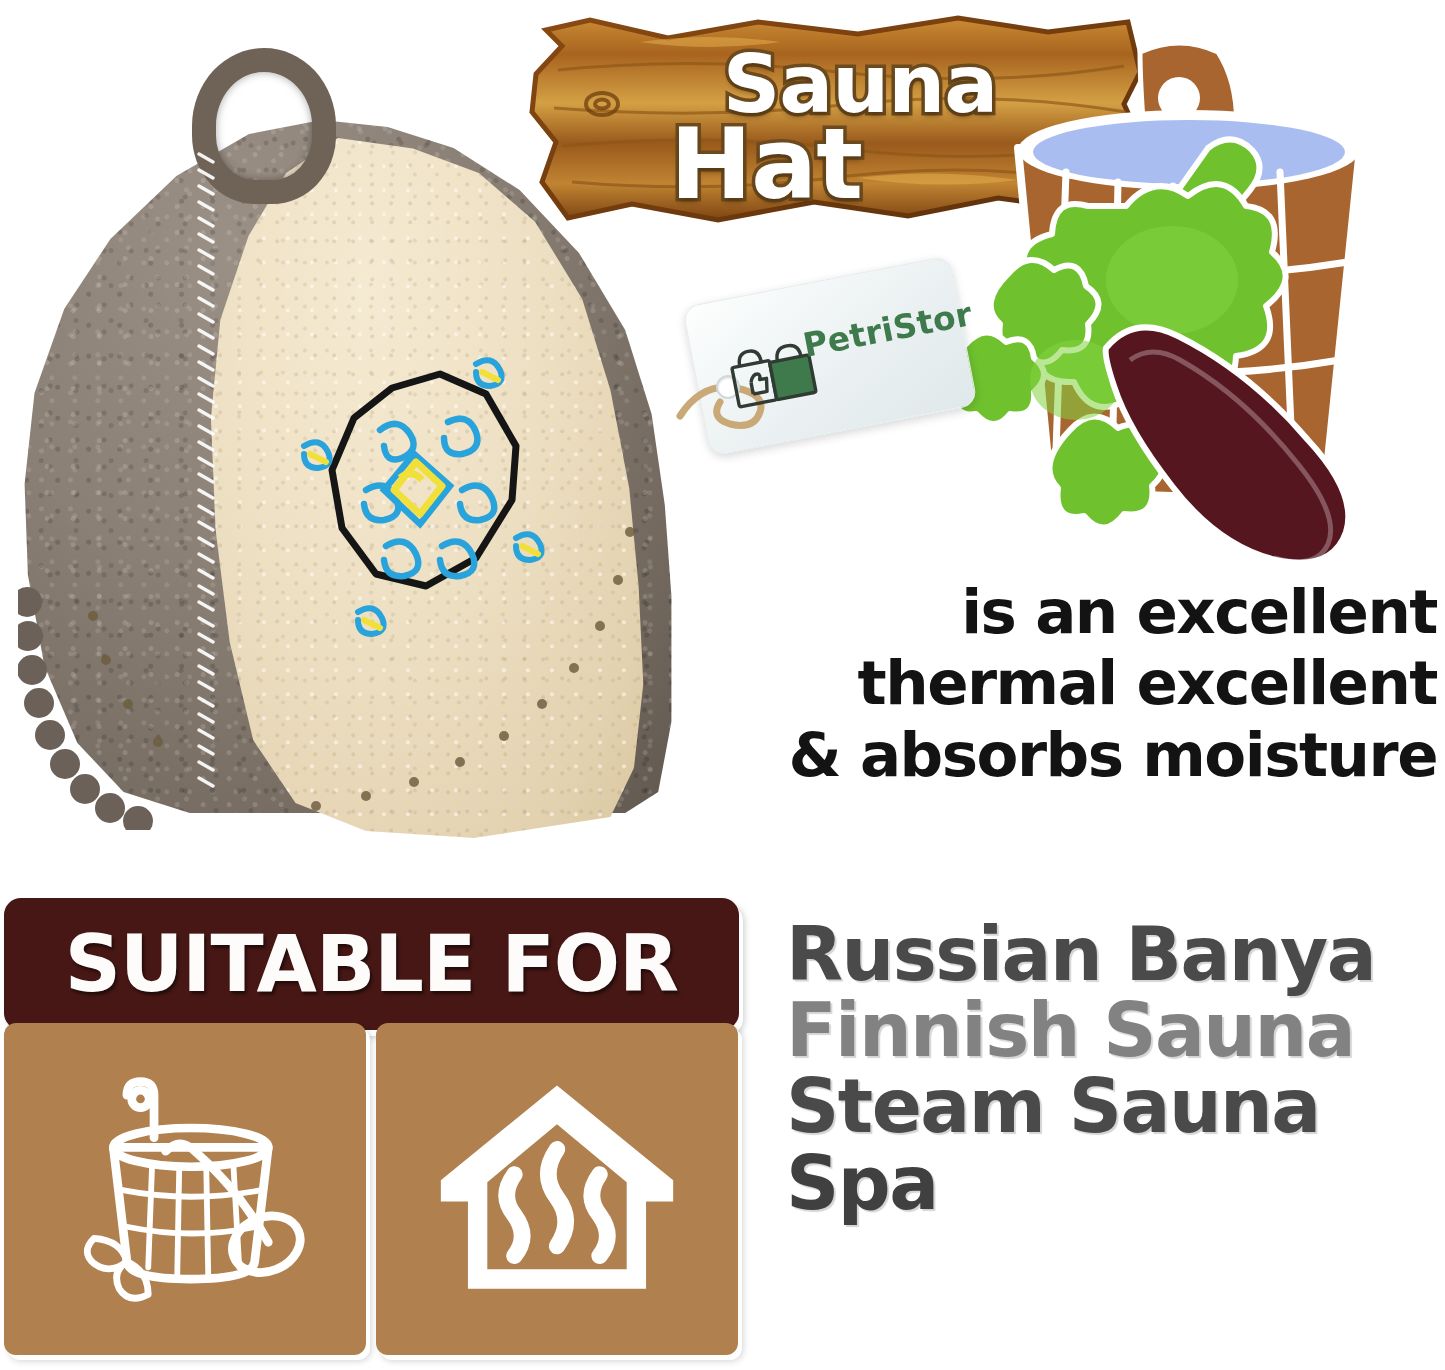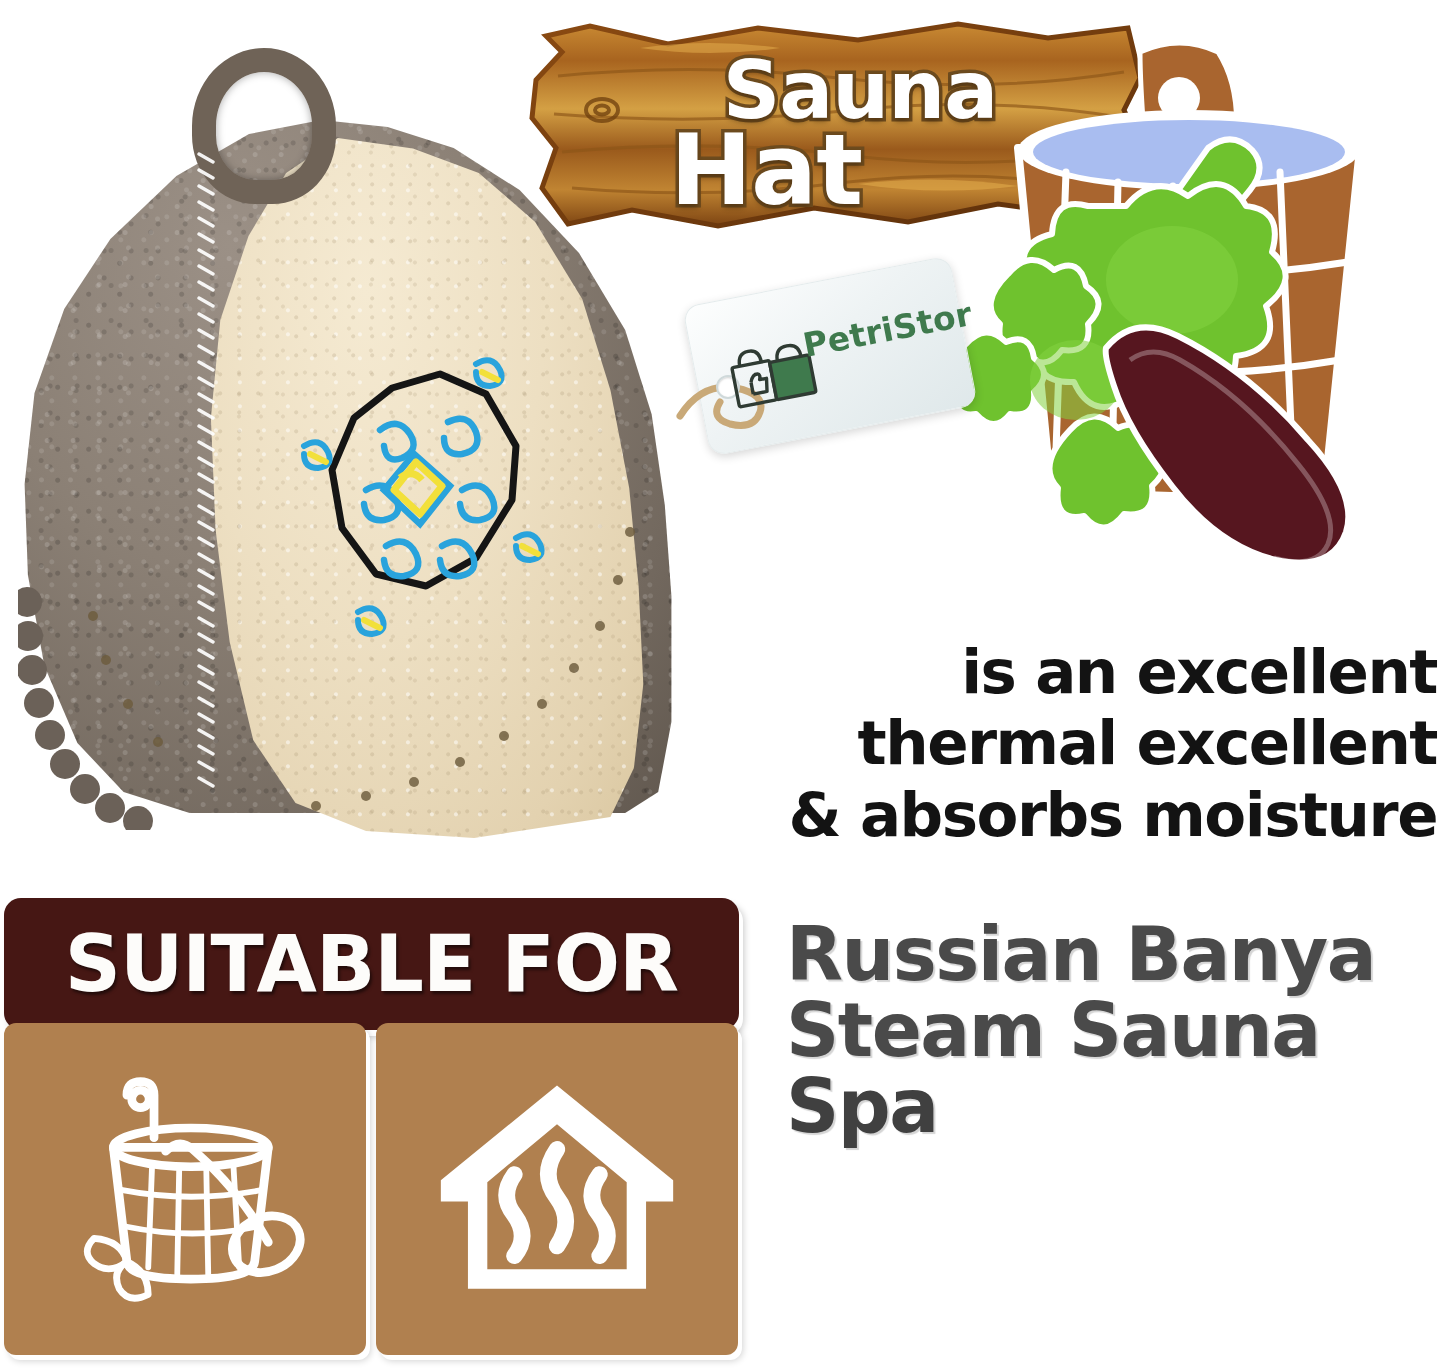--- a/index.html
+++ b/index.html
@@ -122,21 +122,21 @@
     width: 280px;
     height: 300px;
     z-index: 6;
   }
   .brim-holes { position: absolute; inset: 0; z-index: 6; pointer-events: none; }
 
   
   .sign {
     position: absolute;
     left: 528px;
-    top: 18px;
+    top: 12px;
     width: 620px;
     height: 232px;
   }
   .sign-text {
     position: absolute;
     left: 0; top: 0;
     width: 100%; height: 100%;
     display: flex;
     flex-direction: column;
     align-items: center;
@@ -205,21 +205,21 @@
     top: 30px;
     width: 560px;
     height: 600px;
     z-index: 2;
   }
 
   
   .desc {
     position: absolute;
     right: 8px;
-    top: 636px;
+    top: 576px;
     width: 700px;
     text-align: right;
     z-index: 6;
   }
   .desc div {
     font-family: "DejaVu Sans", sans-serif;
     font-weight: bold;
     font-size: 61px;
     line-height: 1.17;
     color: #131313;
@@ -513,20 +513,21 @@
   </svg>
 
   <div class="desc">
     <div>is an excellent</div>
     <div>thermal excellent</div>
     <div>&amp; absorbs moisture</div>
   </div>
 
   <div class="venues">
     <div class="venue" style="color: rgb(74, 74, 74);">Russian Banya</div>
+    <div class="venue" style="color: rgb(130, 130, 130);">Finnish Sauna</div>
     <div class="venue" style="color: rgb(74, 74, 74);">Steam Sauna</div>
     <div class="venue" style="color: #404040;">Spa</div>
   </div>
 
   <div class="tag">
     <svg viewBox="0 0 318 222" width="318" height="222" style="position:absolute;left:0;top:0;z-index:1">
       <path d="M8,160 q22,-34 56,-28 q30,6 24,24 q-6,18 -30,12 q-20,-6 -10,-22" fill="none" stroke="#c9a978" stroke-width="7" stroke-linecap="round"></path>
     </svg>
     <div class="tag-card"></div>
     <div class="tag-eyelet"></div>

